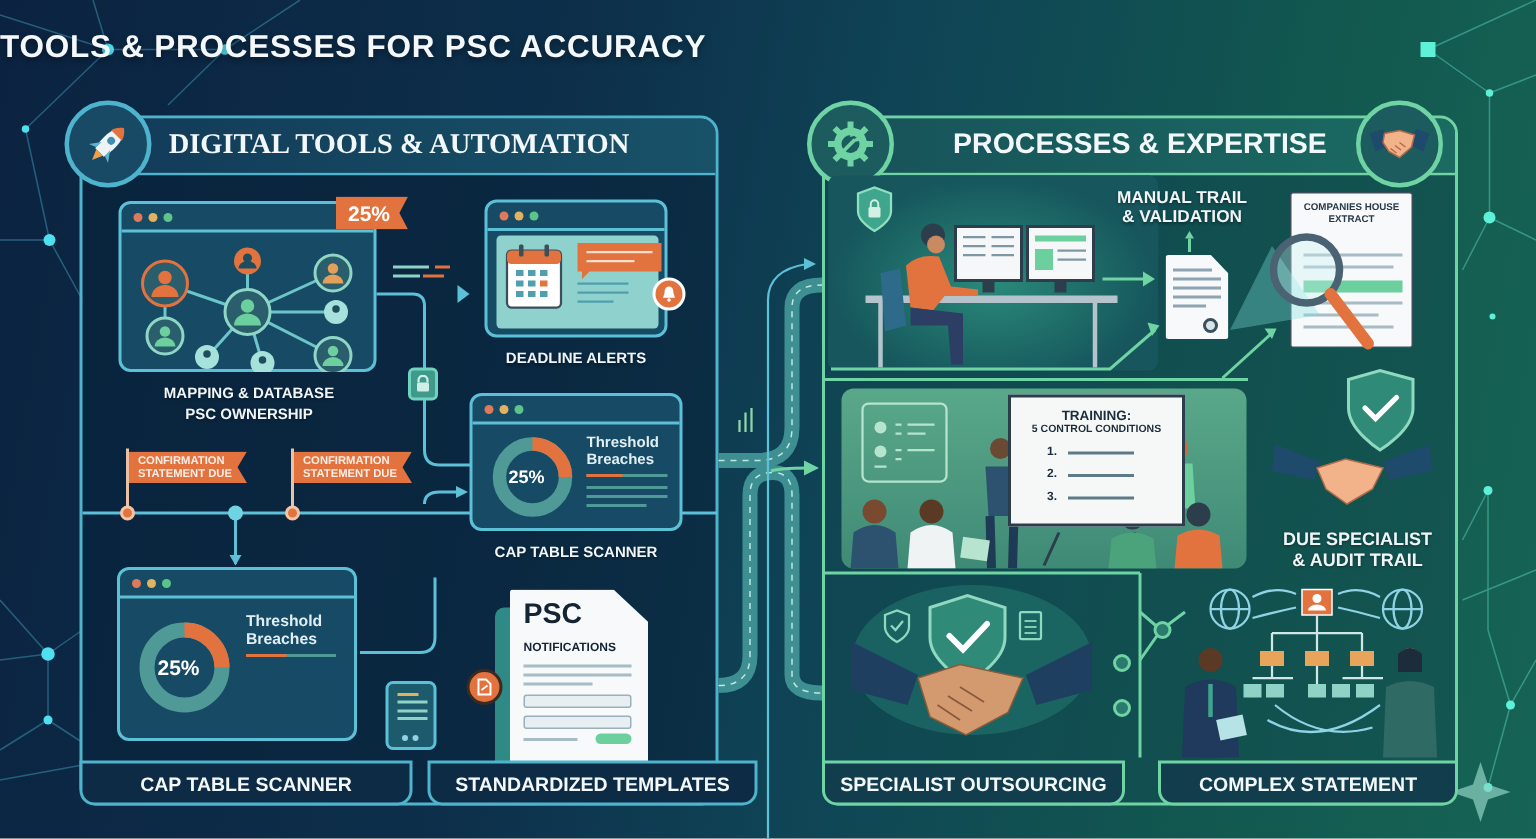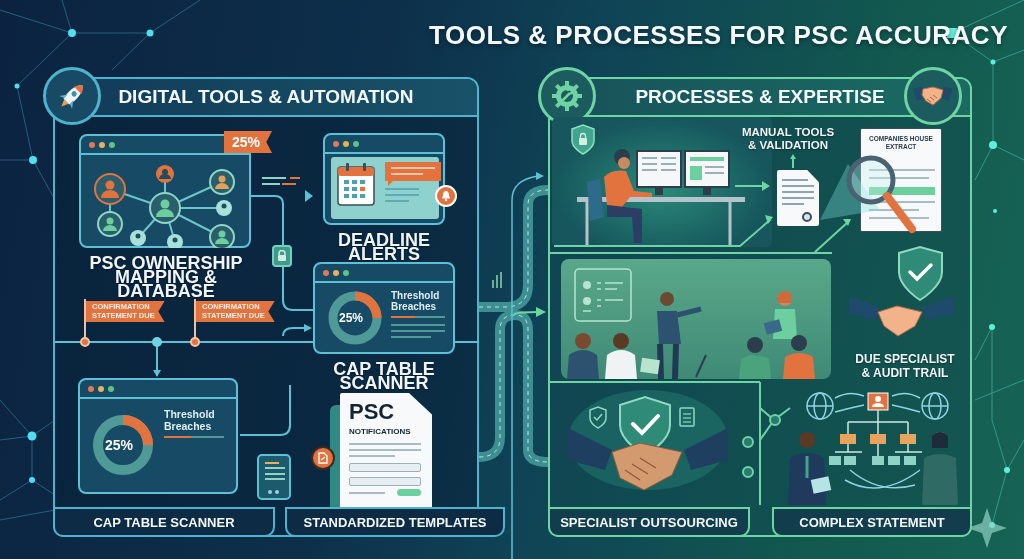--- a/index.html
+++ b/index.html
@@ -5,56 +5,56 @@
   * { box-sizing: border-box; margin: 0; padding: 0; }
   html, body { width: 1024px; height: 559px; overflow: hidden; }
   body {
     font-family: "Liberation Sans", "DejaVu Sans", sans-serif;
     background: linear-gradient(100deg, #0b2340 0%, #0d2f4a 35%, #0f4456 55%, #12584f 80%, #166455 100%);
     position: relative;
     color: #fff;
   }
   .bgnet { position: absolute; inset: 0; pointer-events: none; }
   .title {
-    position: absolute; left: 0; right: 16px; top: 20px;
-    text-align: right; font-weight: 700; font-size: 26px; letter-spacing: 0.5px;
+    position: absolute; left: 0; right: 4px; top: 20px;
+    text-align: left; font-weight: 700; font-size: 21px; letter-spacing: 0.5px;
     color: #f4f8fb; text-shadow: 0 2px 4px rgba(0,0,0,0.4);
   }
   
   .panel {
     position: absolute; border-radius: 12px; border: 2px solid;
   }
   .panel.left { left: 53px; top: 77px; width: 426px; height: 460px; border-color: #4eb3cc; background: rgba(9,34,58,0.55); }
   .panel.right { left: 548px; top: 77px; width: 424px; height: 460px; border-color: #6fd3a3; background: rgba(17,74,80,0.45); }
   .panel-head {
     position: absolute; top: 0; left: 0; right: 0; height: 38px;
     border-bottom: 2px solid; border-radius: 10px 10px 0 0;
     display: flex; align-items: center; justify-content: center;
     font-weight: 700; font-size: 19px; color: #f2f7fa;
   }
-  .panel.left .panel-head { background: linear-gradient(90deg,#123a58,#185268); border-color: #4eb3cc; }
+  .panel.left .panel-head { background: linear-gradient(90deg,#123a58,#185268); border-color: #4eb3cc; font-family: Liberation Serif, serif; }
   .panel.right .panel-head { background: linear-gradient(90deg,#17525a,#1b6b62); border-color: #6fd3a3; }
   .badge-circle {
     position: absolute; width: 58px; height: 58px; border-radius: 50%;
     display: flex; align-items: center; justify-content: center; border: 3px solid;
   }
   .badge-rocket { left: 43px; top: 67px; background: #184a66; border-color: #4eb3cc; }
   .badge-gear { left: 538px; top: 67px; background: #1c5c5e; border-color: #6fd3a3; }
   .badge-hands { left: 904px; top: 67px; background: #1c5c5e; border-color: #6fd3a3; }
 
   
   .win {
     position: absolute; border: 2px solid #5cc0d6; border-radius: 8px; background: #174a64;
   }
   .win .dots { position: absolute; left: 8px; top: 6px; display: flex; gap: 4px; }
   .win .dots i { width: 6px; height: 6px; border-radius: 50%; display: block; }
   .d-r { background: #e0795a; } .d-y { background: #e3b25e; } .d-g { background: #5cc48a; }
   .win .bar { position: absolute; left: 0; right: 0; top: 17px; border-top: 2px solid #5cc0d6; }
 
-  .caption { position: absolute; font-weight: 700; color: #f0f5f8; text-align: center; font-size: 18px; line-height: 14px; text-shadow: 0 1px 2px rgba(0,0,0,0.4); }
+  .caption { position: absolute; font-weight: 700; color: #f0f5f8; text-align: center; font-size: 10px; line-height: 14px; text-shadow: 0 1px 2px rgba(0,0,0,0.4); }
 
   .flag {
     position: absolute; background: #e2733f; color: #fbeee6; font-weight: 700; font-size: 7.5px;
     line-height: 8.5px; padding: 2px 10px 2px 6px; text-align: left;
     clip-path: polygon(0 0, 100% 0, 92% 50%, 100% 100%, 0 100%);
   }
   .pct-flag {
     position: absolute; background: #e2733f; color: #fff; font-weight: 700; font-size: 14px;
     padding: 3px 12px 3px 8px;
     clip-path: polygon(0 0, 100% 0, 88% 50%, 100% 100%, 0 100%);
@@ -190,22 +190,22 @@
         <path d="M134 90 a7 6 0 0 1 14 0 Z" fill="#6ccf9e"></path>
       <circle cx="94" cy="88" r="8" fill="#a6e1dc"></circle>
         <circle cx="94" cy="86" r="2.5" fill="#1f4d5e"></circle>
       <circle cx="57" cy="84" r="8" fill="#a6e1dc"></circle>
         <circle cx="57" cy="82" r="2.5" fill="#1f4d5e"></circle>
     </g>
   </svg>
 </div>
 <div class="pct-flag" style="left:224px;top:131px;">25%</div>
 <div class="caption" style="left:80px;top:256px;width:172px;">
+  <div>MAPPING &amp; DATABASE</div>
   <div>PSC OWNERSHIP</div>
-  <div>MAPPING &amp; DATABASE</div>
 </div>
 
 <svg class="bgnet" width="1024" height="559" viewBox="0 0 1024 559">
   <g stroke="#5cc0d6" stroke-width="2" fill="none">
     <path d="M251 196 L275 196 Q283 196 283 204 L283 300 Q283 310 293 310 L315 310"></path>
     <path d="M55 342 L478 342"></path>
     <path d="M157 342 L157 376"></path>
     <path d="M283 336 Q283 328 293 328 L305 328"></path>
     <path d="M240 435 L280 435 Q290 435 290 425 L290 385"></path>
   </g>
@@ -332,21 +332,21 @@
   <div style="position:absolute;left:6px;top:6px;width:14px;height:2px;background:#e3b25e;"></div>
   <div style="position:absolute;left:6px;top:11px;width:20px;height:2px;background:#8fd3c6;"></div>
   <div style="position:absolute;left:6px;top:17px;width:20px;height:2px;background:#8fd3c6;"></div>
   <div style="position:absolute;left:6px;top:22px;width:20px;height:2px;background:#8fd3c6;"></div>
   <div style="position:absolute;left:9px;top:34px;width:4px;height:4px;border-radius:50%;background:#8fd3e4;"></div>
   <div style="position:absolute;left:16px;top:34px;width:4px;height:4px;border-radius:50%;background:#8fd3e4;"></div>
 </div>
 
 <div style="position:absolute;left:330px;top:405px;width:50px;height:107px;background:#2f8a86;border-radius:6px 0 0 0;"></div>
 <div class="doc" style="left:340px;top:393px;width:92px;height:119px;clip-path:polygon(0 0,75% 0,100% 18%,100% 100%,0 100%);">
-  <div style="position:absolute;left:9px;top:6px;font-weight:700;font-size:22px;color:#152433;">PSC</div>
+  <div style="position:absolute;left:9px;top:6px;font-weight:700;font-size:19px;color:#152433;">PSC</div>
   <div style="position:absolute;left:9px;top:34px;font-weight:700;font-size:8px;color:#152433;">NOTIFICATIONS</div>
   <div style="position:absolute;left:9px;top:50px;width:72px;height:2px;background:#a8bcc6;"></div>
   <div style="position:absolute;left:9px;top:56px;width:72px;height:2px;background:#a8bcc6;"></div>
   <div style="position:absolute;left:9px;top:62px;width:46px;height:2px;background:#a8bcc6;"></div>
   <div style="position:absolute;left:9px;top:70px;width:72px;height:9px;border:1px solid #9ab0ba;border-radius:2px;background:#e8eff2;"></div>
   <div style="position:absolute;left:9px;top:84px;width:72px;height:9px;border:1px solid #9ab0ba;border-radius:2px;background:#e8eff2;"></div>
   <div style="position:absolute;left:9px;top:99px;width:36px;height:2px;background:#a8bcc6;"></div>
   <div style="position:absolute;left:57px;top:96px;width:24px;height:7px;border-radius:4px;background:#6ccf9e;"></div>
 </div>
 <div style="position:absolute;left:311px;top:446px;width:24px;height:24px;border-radius:50%;background:#e2733f;border:2px solid #3a2a22;display:flex;align-items:center;justify-content:center;">
@@ -445,21 +445,21 @@
     <path d="M554 246 L740 246 L770 220"></path>
     <line x1="815" y1="252" x2="848" y2="222"></line>
     <line x1="793" y1="168" x2="793" y2="159"></line>
   </g>
   <path d="M762 181 L770 186 L762 191 Z" fill="#6fd3a3"></path>
   <path d="M765 215 L773 217 L768 224 Z" fill="#6fd3a3"></path>
   <path d="M843 219 L851 219 L848 226 Z" fill="#6fd3a3"></path>
   <path d="M790 159 L793 154 L796 159 Z" fill="#6fd3a3"></path>
 </svg>
 <div class="caption" style="left:733px;top:126px;width:110px;font-size:11.5px;line-height:13px;">
-  <div>MANUAL TOOLS</div>
+  <div>MANUAL TRAIL</div>
   <div>&amp; VALIDATION</div>
 </div>
 
 <div class="doc" style="left:777px;top:170px;width:42px;height:56px;clip-path:polygon(0 0,72% 0,100% 22%,100% 100%,0 100%);">
   <div style="position:absolute;left:5px;top:9px;width:26px;height:2px;background:#8ea4b0;"></div>
   <div style="position:absolute;left:5px;top:15px;width:32px;height:2px;background:#8ea4b0;"></div>
   <div style="position:absolute;left:5px;top:21px;width:32px;height:2px;background:#8ea4b0;"></div>
   <div style="position:absolute;left:5px;top:27px;width:32px;height:2px;background:#8ea4b0;"></div>
   <div style="position:absolute;left:5px;top:33px;width:22px;height:2px;background:#8ea4b0;"></div>
   <div style="position:absolute;left:25px;top:42px;width:10px;height:10px;border-radius:50%;border:2px solid #3a4e5c;background:#d7e4ea;"></div>
@@ -511,20 +511,30 @@
     <circle cx="22" cy="82" r="8" fill="#7a4a30"></circle>
       <path d="M8 96 Q22 86 36 96 L38 120 L6 120 Z" fill="#2c5270"></path>
     <circle cx="60" cy="82" r="8" fill="#5a3a24"></circle>
       <path d="M46 96 Q60 86 74 96 L76 120 L44 120 Z" fill="#f0f3f4"></path>
     <rect x="80" y="100" width="18" height="14" fill="#b6e4cf" transform="rotate(8 89 107)"></rect>
     <circle cx="194" cy="86" r="8" fill="#2c3e4c"></circle>
       <path d="M180 100 Q194 92 208 100 L210 120 L178 120 Z" fill="#4aa37a"></path>
     <circle cx="238" cy="84" r="8" fill="#2c3e4c"></circle>
       <path d="M224 98 Q238 90 252 98 L254 120 L222 120 Z" fill="#e2733f"></path>
   </svg>
+  <div style="position:absolute;left:111px;top:4px;width:118px;height:88px;background:#f6f8f8;border:2px solid #2c3e4c;">
+    <div style="position:absolute;left:0;right:0;top:7px;text-align:center;font-weight:700;font-size:9px;color:#1d2c3a;">TRAINING:</div>
+    <div style="position:absolute;left:0;right:0;top:18px;text-align:center;font-weight:700;font-size:7px;color:#1d2c3a;">5 CONTROL CONDITIONS</div>
+    <div style="position:absolute;left:24px;top:31px;font-weight:700;font-size:8px;color:#1d2c3a;">1.</div>
+    <div style="position:absolute;left:38px;top:36px;width:44px;height:1.5px;background:#5d7a88;"></div>
+    <div style="position:absolute;left:24px;top:46px;font-weight:700;font-size:8px;color:#1d2c3a;">2.</div>
+    <div style="position:absolute;left:38px;top:51px;width:44px;height:1.5px;background:#5d7a88;"></div>
+    <div style="position:absolute;left:24px;top:61px;font-weight:700;font-size:8px;color:#1d2c3a;">3.</div>
+    <div style="position:absolute;left:38px;top:66px;width:44px;height:1.5px;background:#5d7a88;"></div>
+  </div>
 </div>
 
 <svg class="bgnet" width="1024" height="559" viewBox="0 0 1024 559">
   <path d="M899 253 L920 247 L942 253 V272 C942 287 920 300 920 300 C920 300 899 287 899 272 Z" fill="#2f8a78" stroke="#8fd9c0" stroke-width="2"></path>
   <path d="M910 272 L917 279 L931 265" stroke="#fff" stroke-width="3.5" fill="none" stroke-linecap="round"></path>
   <path d="M850 296 L880 308 L876 320 L848 314 Z" fill="#1e4b6c"></path>
   <path d="M953 296 L922 308 L926 320 L955 314 Z" fill="#1e4b6c"></path>
   <path d="M878 312 L897 306 L922 312 L915 326 L898 336 L884 326 Z" fill="#f2b28a" stroke="#b26a48" stroke-width="1"></path>
 </svg>
 <div class="caption" style="left:840px;top:352px;width:130px;font-size:12px;">

